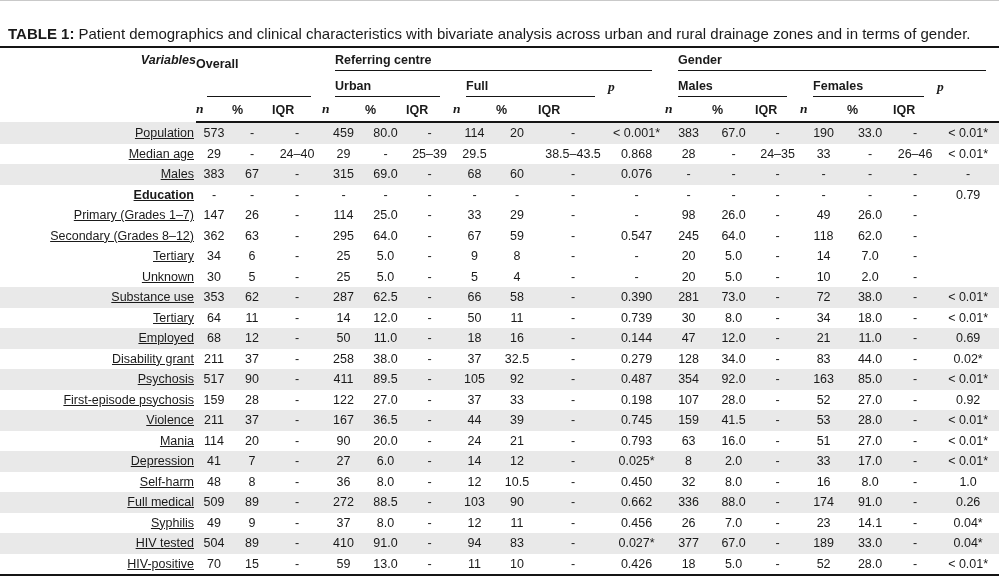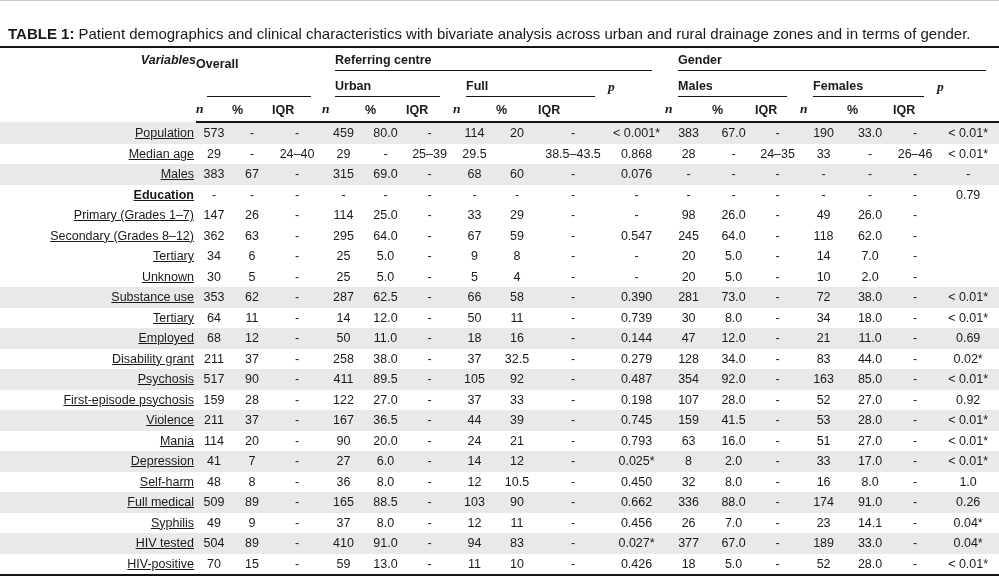--- a/index.html
+++ b/index.html
@@ -528,21 +528,21 @@
           <td>16</td>
           <td>8.0</td>
           <td>-</td>
           <td>1.0</td>
         </tr>
         <tr class="shaded">
           <td class="var">Full medical</td>
           <td>509</td>
           <td>89</td>
           <td>-</td>
-          <td>165</td>
+          <td>272</td>
           <td>88.5</td>
           <td>-</td>
           <td>103</td>
           <td>90</td>
           <td>-</td>
           <td>0.662</td>
           <td>336</td>
           <td>88.0</td>
           <td>-</td>
           <td>174</td>

